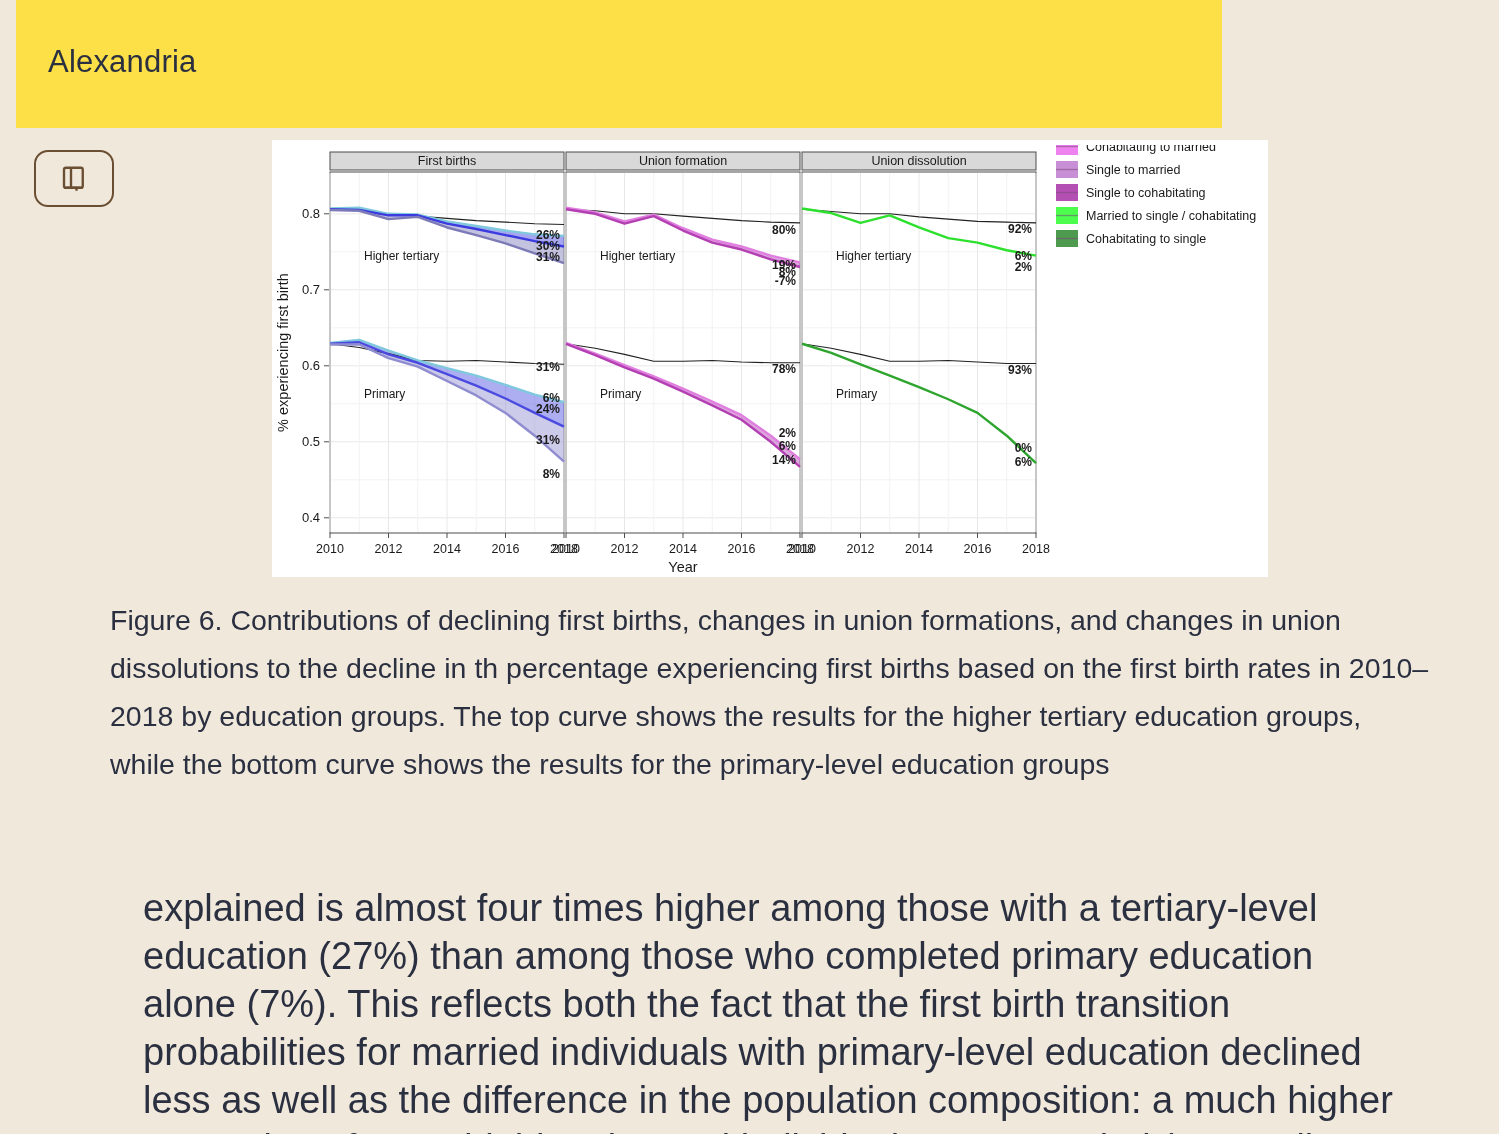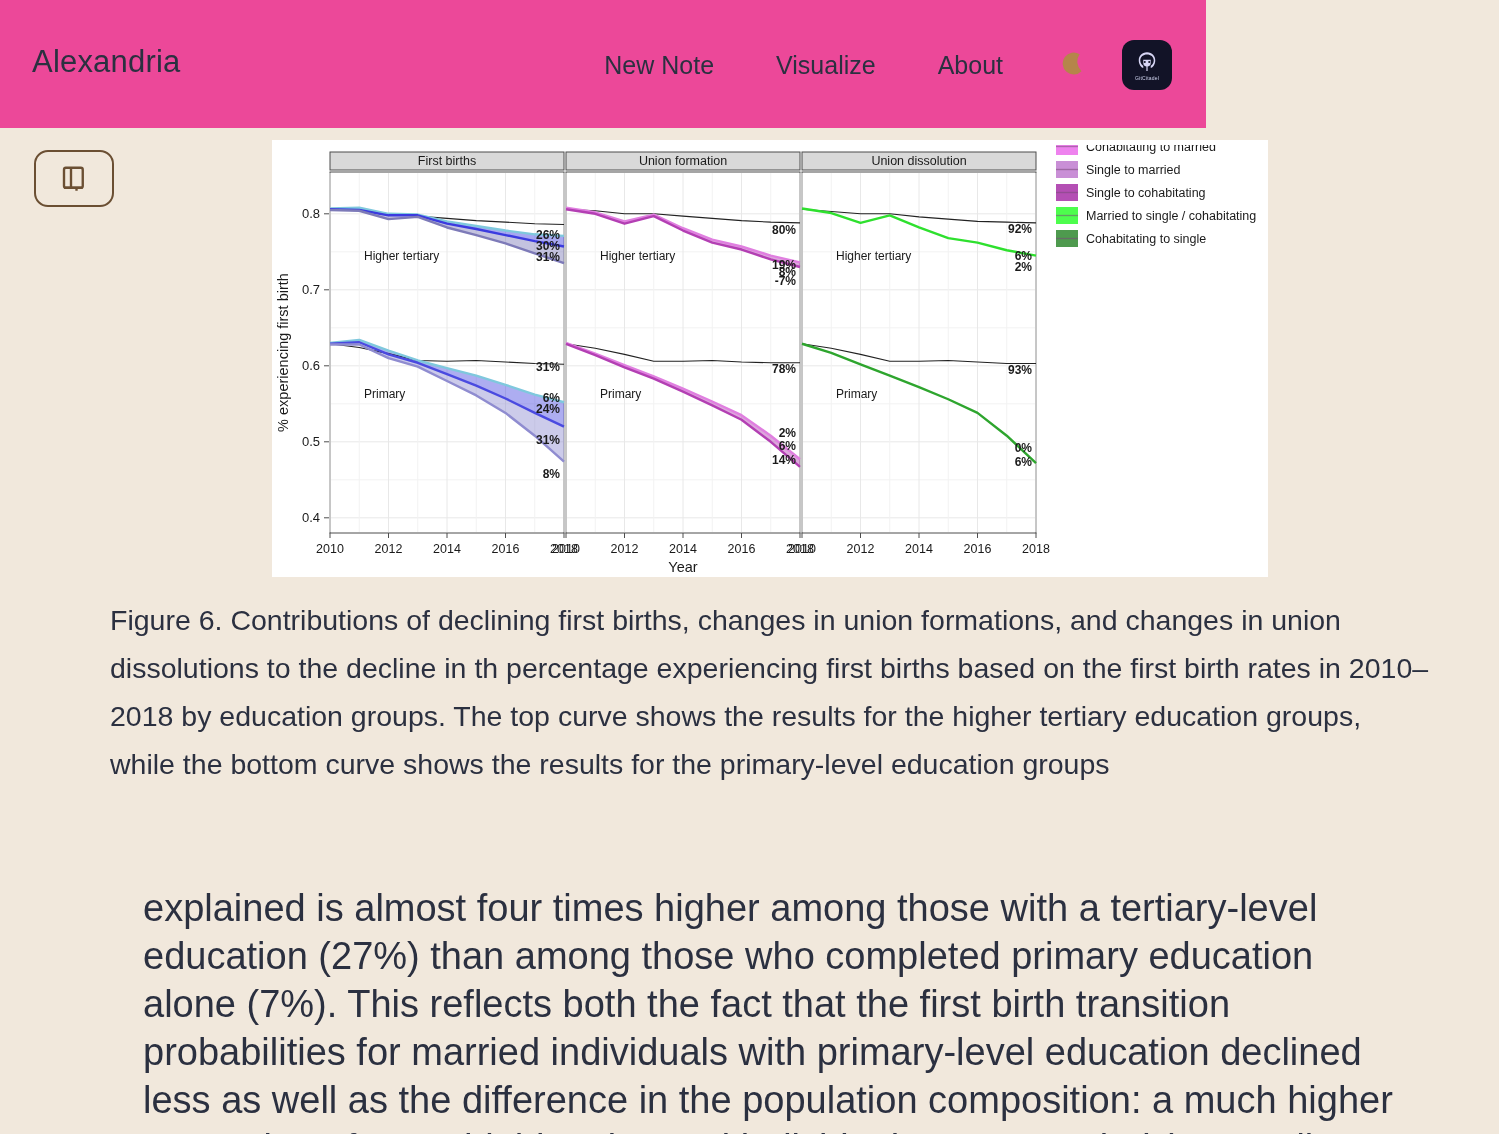--- a/index.html
+++ b/index.html
@@ -7,22 +7,22 @@
     margin: 0; padding: 0;
     width: 1499px; height: 1134px;
     background: #f1e8dc;
     font-family: "Liberation Sans", sans-serif;
     overflow: hidden;
   }
   #app { position: relative; width: 1499px; height: 1134px; background: #f1e8dc; }
 
   
   .topbar {
-    position: absolute; top: 0; left: 0; width: 1206px; height: 128px;
-    display: flex; align-items: center; background: #ec4899;
+    position: absolute; top: 0; left: 16px; width: 1206px; height: 128px;
+    display: flex; align-items: center; background: #fde047;
   }
   .brand {
     position: absolute; left: 32px; top: 44px;
     font-size: 31px; color: #2b3040; letter-spacing: .2px;
     font-family: "Liberation Sans", sans-serif;
     font-stretch: condensed;
   }
   .nav { position: absolute; right: 34px; top: 40px; display: flex; align-items: center; gap: 0px; }
   .nav-link {
     font-size: 25px; color: #2b3040; padding: 0 31px; cursor: pointer;
@@ -79,44 +79,20 @@
   svg text { font-family: "Liberation Sans", sans-serif; }
 </style>
 </head>
 <body>
 
 <div id="app">
 
   <div class="topbar">
     <div class="brand">Alexandria</div>
 
-    <div class="nav">
-      <div class="nav-link">New Note</div>
-      <div class="nav-link">Visualize</div>
-      <div class="nav-link">About</div>
-
-      <div class="nav-icon-btn">
-        <span class="moon">
-          <svg width="30" height="30" viewBox="0 0 30 30">
-            <path d="M21.5 21.2 A11 11 0 1 1 19.6 4.2 A13.2 13.2 0 0 0 21.5 21.2 Z" fill="#b5854a"></path>
-          </svg>
-        </span>
-      </div>
-
-      <div class="gitcitadel">
-        <svg class="gc-logo" viewBox="0 0 32 32">
-          <path d="M16 3 C9 3 5 8 5 14 C5 20 9 24 11 24 L11 21 C9 20 7 17 7 14 C7 9 11 6 16 6 C21 6 25 9 25 14 C25 17 23 20 21 21 L21 24 C23 24 27 20 27 14 C27 8 23 3 16 3 Z" fill="#d8d6f5"></path>
-          <path d="M11 13 h10 v4 a5 5 0 0 1 -5 5 a5 5 0 0 1 -5 -5 Z" fill="#d8d6f5"></path>
-          <rect x="15.2" y="20" width="1.6" height="8" fill="#d8d6f5"></rect>
-          <circle cx="13" cy="16" r="1.4" fill="#121327"></circle>
-          <circle cx="19" cy="16" r="1.4" fill="#121327"></circle>
-        </svg>
-        <span class="gc-text">GitCitadel</span>
-      </div>
-    </div>
   </div>
 
   <div class="libbtn">
     <svg width="30" height="30" viewBox="0 0 24 24">
       <rect x="4" y="3" width="15" height="16" rx="1.5" fill="none" stroke="#6b4f33" stroke-width="1.9"></rect>
       <line x1="9.6" y1="3" x2="9.6" y2="19" stroke="#6b4f33" stroke-width="1.9"></line>
       <rect x="10.7" y="4.4" width="7" height="13" fill="#6b4f33" opacity="0"></rect>
       <line x1="4" y1="19" x2="19" y2="19" stroke="#6b4f33" stroke-width="1.9"></line>
       <line x1="14" y1="19" x2="14" y2="21.4" stroke="#6b4f33" stroke-width="1.9"></line>
     </svg>

